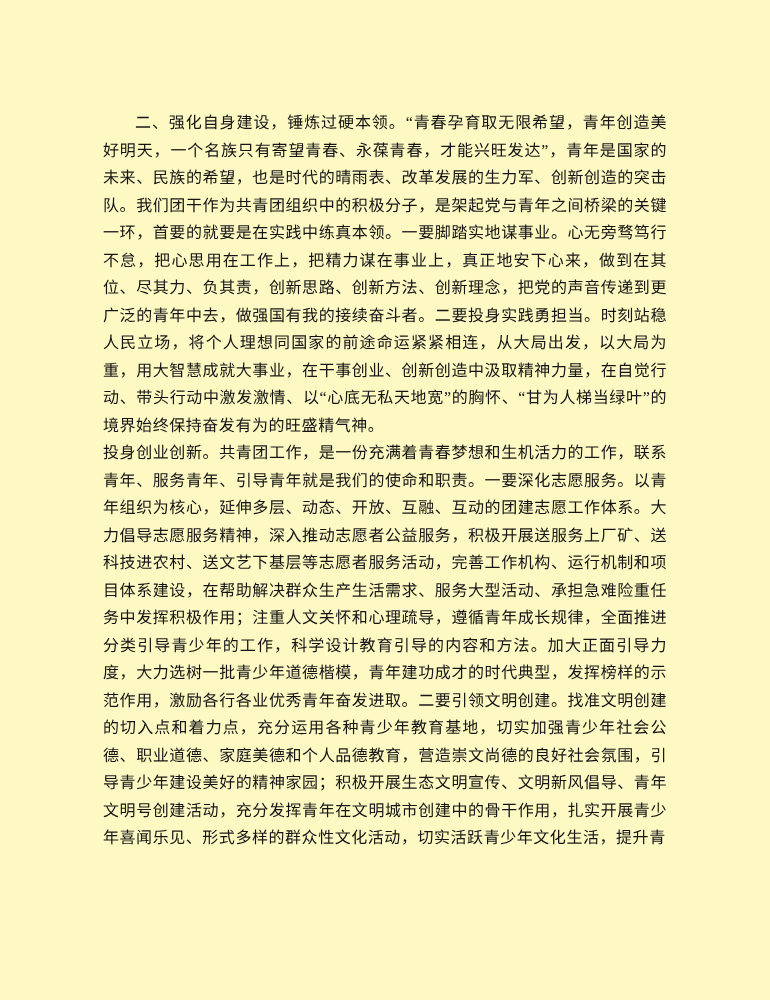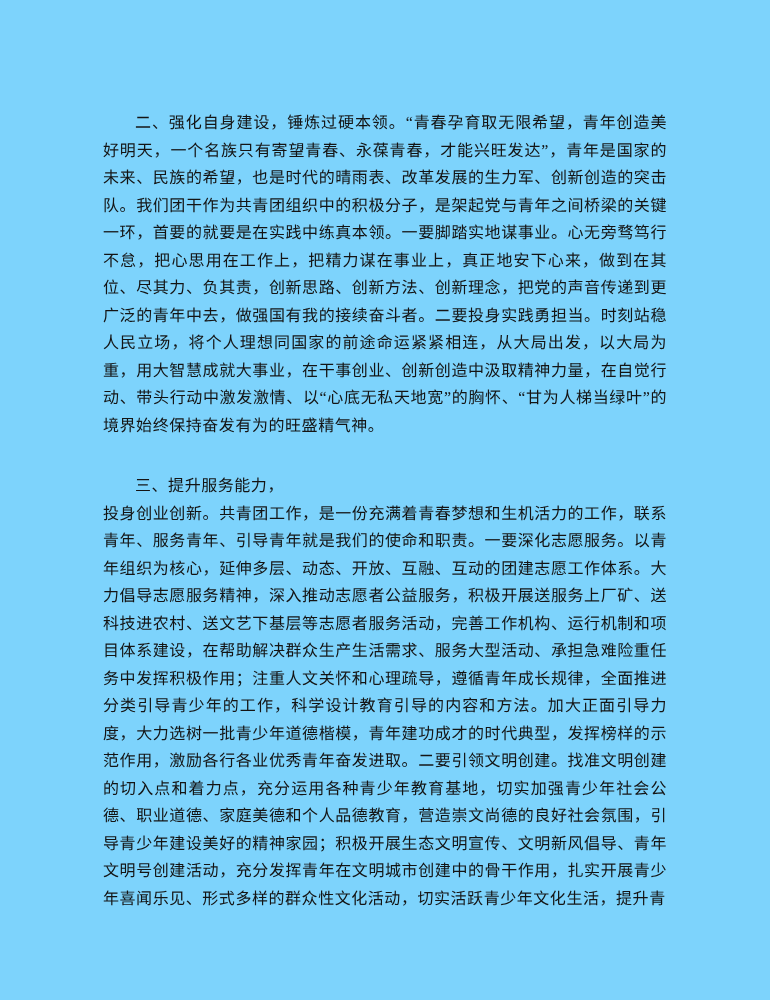--- a/index.html
+++ b/index.html
@@ -8,21 +8,21 @@
   }
   body {
     width: 770px;
     height: 1000px;
     overflow: hidden;
     font-family: "Liberation Serif", "DejaVu Serif", serif;
   }
   .page {
     width: 770px;
     height: 1000px;
-    background: #7dd3fc;
+    background: #fef9c3;
     padding: 109px 103px 0 103px;
     font-family: Liberation Serif, serif;
   }
   .para {
     font-size: 16px;
     line-height: 27.5px;
     letter-spacing: 0.55px;
     color: #141414;
     text-align: justify;
     text-indent: 2em;
@@ -33,15 +33,14 @@
   }
   .para.gap {
     margin-top: 33px;
   }
 </style>
 </head>
 <body>
 
 <div class="page">
   <p class="para">二、强化自身建设，锤炼过硬本领。“青春孕育取无限希望，青年创造美好明天，一个名族只有寄望青春、永葆青春，才能兴旺发达”，青年是国家的未来、民族的希望，也是时代的晴雨表、改革发展的生力军、创新创造的突击队。我们团干作为共青团组织中的积极分子，是架起党与青年之间桥梁的关键一环，首要的就要是在实践中练真本领。一要脚踏实地谋事业。心无旁骛笃行不怠，把心思用在工作上，把精力谋在事业上，真正地安下心来，做到在其位、尽其力、负其责，创新思路、创新方法、创新理念，把党的声音传递到更广泛的青年中去，做强国有我的接续奋斗者。二要投身实践勇担当。时刻站稳人民立场，将个人理想同国家的前途命运紧紧相连，从大局出发，以大局为重，用大智慧成就大事业，在干事创业、创新创造中汲取精神力量，在自觉行动、带头行动中激发激情、以“心底无私天地宽”的胸怀、“甘为人梯当绿叶”的境界始终保持奋发有为的旺盛精气神。</p>
-  <p class="para gap">三、提升服务能力，</p>
   <p class="para noindent">投身创业创新。共青团工作，是一份充满着青春梦想和生机活力的工作，联系青年、服务青年、引导青年就是我们的使命和职责。一要深化志愿服务。以青年组织为核心，延伸多层、动态、开放、互融、互动的团建志愿工作体系。大力倡导志愿服务精神，深入推动志愿者公益服务，积极开展送服务上厂矿、送科技进农村、送文艺下基层等志愿者服务活动，完善工作机构、运行机制和项目体系建设，在帮助解决群众生产生活需求、服务大型活动、承担急难险重任务中发挥积极作用；注重人文关怀和心理疏导，遵循青年成长规律，全面推进分类引导青少年的工作，科学设计教育引导的内容和方法。加大正面引导力度，大力选树一批青少年道德楷模，青年建功成才的时代典型，发挥榜样的示范作用，激励各行各业优秀青年奋发进取。二要引领文明创建。找准文明创建的切入点和着力点，充分运用各种青少年教育基地，切实加强青少年社会公德、职业道德、家庭美德和个人品德教育，营造崇文尚德的良好社会氛围，引导青少年建设美好的精神家园；积极开展生态文明宣传、文明新风倡导、青年文明号创建活动，充分发挥青年在文明城市创建中的骨干作用，扎实开展青少年喜闻乐见、形式多样的群众性文化活动，切实活跃青少年文化生活，提升青</p>
 </div>
 
 </body></html>

